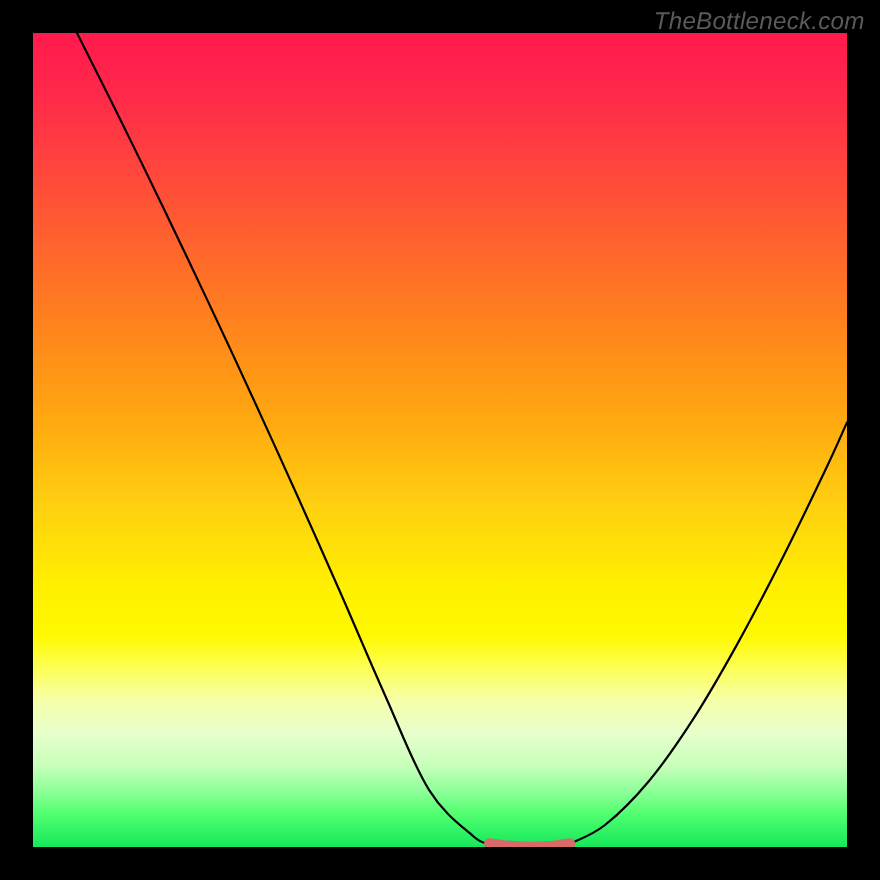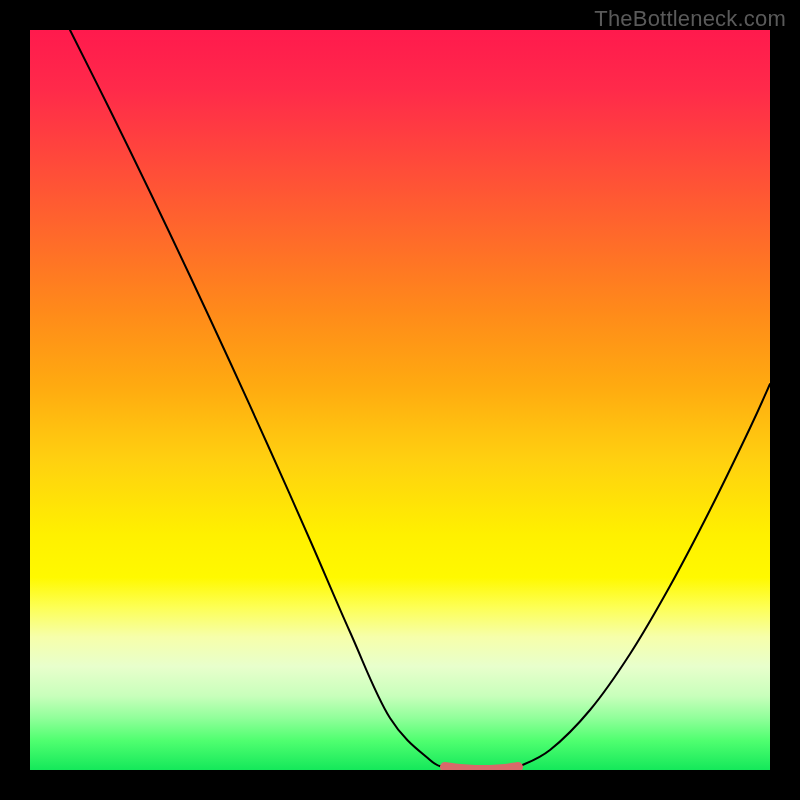--- a/index.html
+++ b/index.html
@@ -11,20 +11,21 @@
     overflow: hidden;
     font-family: Arial, Helvetica, sans-serif;
   }
   .frame {
     position: absolute;
     left: 0;
     top: 0;
     width: 800px;
     height: 800px;
     background: #000;
+    font-style: italic;
   }
   .plot {
     position: absolute;
     left: 30px;
     top: 30px;
     width: 740px;
     height: 740px;
     overflow: hidden;
     background: linear-gradient(to bottom,
       #ff1a4d 0%,

